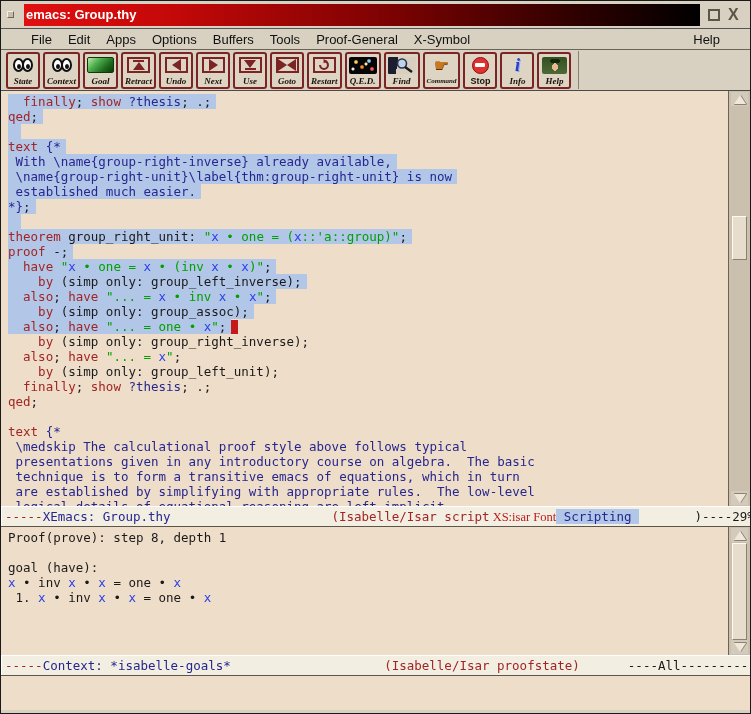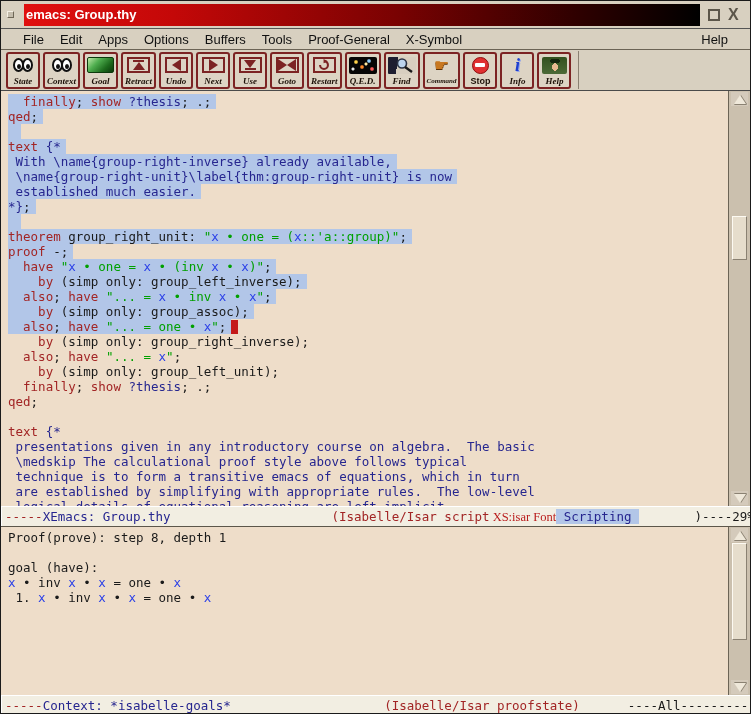--- a/index.html
+++ b/index.html
@@ -16,21 +16,21 @@
   .title-grad {
     width:676px; height:22px; display:flex; align-items:center;
     background:linear-gradient(90deg,#e01010 0%, #c40808 22%, #7a0202 55%, #2e0000 82%, #000 100%);
     color:#fff; font-weight:bold; font-size:13px; padding-left:2px;
   }
   .win-btns { display:flex; align-items:center; margin-left:8px; gap:8px; }
   .btn-max { width:12px; height:12px; border:2px solid #5c564a; background:transparent; }
   .btn-close { font-size:16px; line-height:12px; color:#5c564a; font-weight:bold; }
 
   
-  .menubar { height:21px; display:flex; align-items:center; background:#d8d0c0; border-bottom:1px solid #6b6355; font-size:13px; color:#111; padding:0 14px; }
+  .menubar { height:21px; display:flex; align-items:center; background:#d8d0c0; border-bottom:1px solid #6b6355; font-size:13px; color:#111; padding:0 22px; }
   .menu-item { padding:0 8px; }
   .menu-right { margin-left:auto; padding:0 8px; }
 
   
   .toolbar { height:41px; display:flex; align-items:center; gap:3px; background:#d8d0c0; border-bottom:1px solid #4a4a4a; padding-left:5px; }
   .tbtn { height:37px; min-width:34px; border:2px solid #7c2323; border-radius:3px; background:#ddd4c4;
           display:flex; flex-direction:column; align-items:center; justify-content:flex-end; padding:1px 2px 0 2px; }
   .tb-icon { flex:1; display:flex; align-items:center; justify-content:center; width:100%; overflow:hidden; }
   .tb-label { font-family:"Liberation Serif", serif; font-style:italic; font-weight:bold; font-size:9px; color:#1c1008; line-height:11px; white-space:nowrap; }
   .tb-label.sans { font-family:"Liberation Sans",sans-serif; font-style:normal; }
@@ -66,21 +66,21 @@
     background:
       radial-gradient(ellipse 8px 4px at 13px 4px, #15260f 0 60%, transparent 62%),
       radial-gradient(ellipse 5px 6px at 13px 10px, #e8b890 0 60%, transparent 62%),
       linear-gradient(#33511f, #4c6a37); }
 
   
   .row { display:flex; }
   .buffer { flex:1; background:#eeddc9; padding:3px 0 0 7px; overflow:hidden;
             font-family:"DejaVu Sans Mono", monospace; font-size:12.5px; line-height:15px; }
   #buffer1 { height:415px; }
-  #buffer2 { height:168px; }
+  #buffer2 { height:128px; }
   .line { min-height:15px; white-space:pre; }
   .seg { display:inline; }
   .seg.hl { background:#b2c6e8; padding-right:5px; }
   .tp { color:#1a1a1a; }
   .tk { color:#a22525; }
   .ts { color:#00a000; }
   .tv { color:#2a3fe8; }
   .tc { color:#26268f; }
   .cursor { display:inline-block; width:7px; height:14px; background:#c41a1a; vertical-align:text-bottom; }
 
@@ -282,22 +282,22 @@
         <div class="line"><span class="seg hl"><span class="tp">  </span><span class="tk">also</span><span class="tp">; </span><span class="tk">have</span><span class="tp"> </span><span class="ts">"... = </span><span class="tv">x</span><span class="ts"> • inv </span><span class="tv">x</span><span class="ts"> • </span><span class="tv">x</span><span class="ts">"</span><span class="tp">;</span></span></div>
         <div class="line"><span class="seg hl"><span class="tp">    </span><span class="tk">by</span><span class="tp"> (simp only: group_assoc);</span></span></div>
         <div class="line"><span class="seg hl"><span class="tp">  </span><span class="tk">also</span><span class="tp">; </span><span class="tk">have</span><span class="tp"> </span><span class="ts">"... = one • </span><span class="tv">x</span><span class="ts">"</span><span class="tp">;</span></span><span class="cursor">&nbsp;</span></div>
         <div class="line"><span class="seg"><span class="tp">    </span><span class="tk">by</span><span class="tp"> (simp only: group_right_inverse);</span></span></div>
         <div class="line"><span class="seg"><span class="tp">  </span><span class="tk">also</span><span class="tp">; </span><span class="tk">have</span><span class="tp"> </span><span class="ts">"... = </span><span class="tv">x</span><span class="ts">"</span><span class="tp">;</span></span></div>
         <div class="line"><span class="seg"><span class="tp">    </span><span class="tk">by</span><span class="tp"> (simp only: group_left_unit);</span></span></div>
         <div class="line"><span class="seg"><span class="tp">  </span><span class="tk">finally</span><span class="tp">; </span><span class="tk">show</span><span class="tp"> </span><span class="tc">?thesis</span><span class="tp">; .;</span></span></div>
         <div class="line"><span class="seg"><span class="tk">qed</span><span class="tp">;</span></span></div>
         <div class="line"><span class="seg"></span></div>
         <div class="line"><span class="seg"><span class="tk">text</span><span class="tp"> </span><span class="tc">{*</span></span></div>
+        <div class="line"><span class="seg"><span class="tc"> \medskip The calculational proof style above follows typical</span></span></div>
         <div class="line"><span class="seg"><span class="tc"> presentations given in any introductory course on algebra.  The basic</span></span></div>
-        <div class="line"><span class="seg"><span class="tc"> \medskip The calculational proof style above follows typical</span></span></div>
         <div class="line"><span class="seg"><span class="tc"> technique is to form a transitive emacs of equations, which in turn</span></span></div>
         <div class="line"><span class="seg"><span class="tc"> are established by simplifying with appropriate rules.  The low-level</span></span></div>
         <div class="line"><span class="seg"><span class="tc"> logical details of equational reasoning are left implicit.</span></span></div>
       </div>
     <div class="vscroll">
       <div class="sb-btn top">
           <div class="tri-up-s"></div>
         </div>
       <div class="sb-thumb" id="thumb1"></div>
       <div class="sb-btn bottom">

